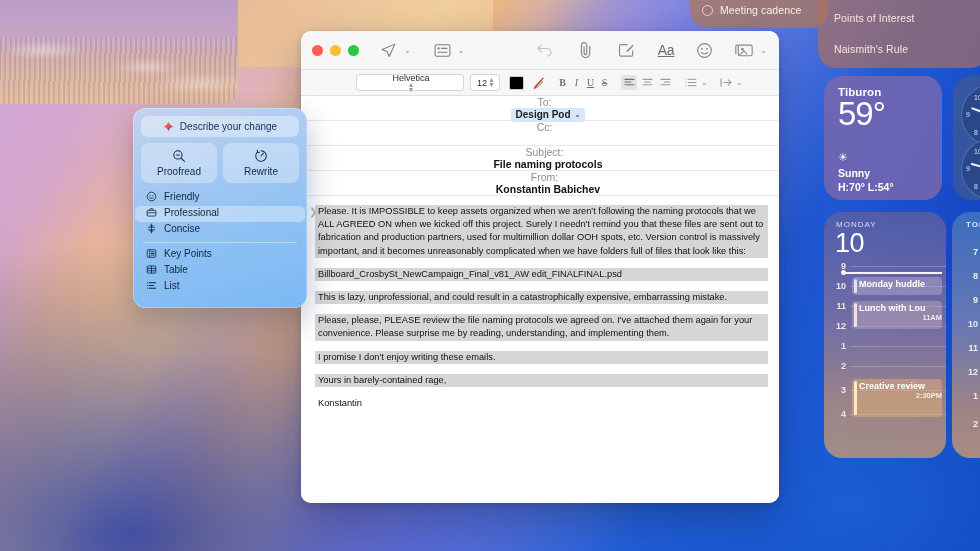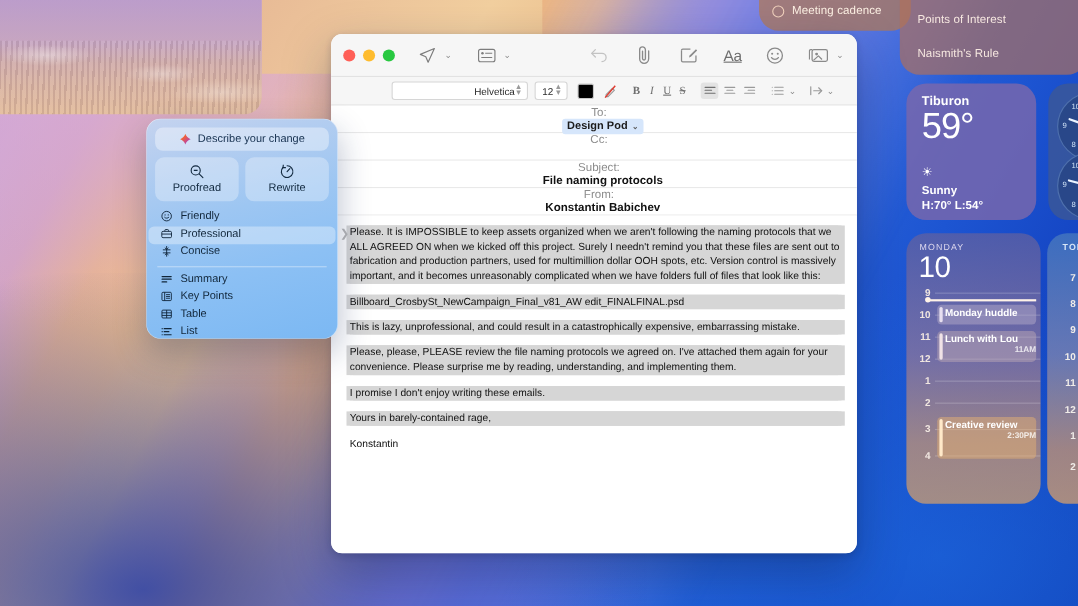--- a/index.html
+++ b/index.html
@@ -174,21 +174,21 @@
   .tb-aa { font-size: 14px; color: #6e6e6e; letter-spacing: -.3px; text-decoration: underline; }
 
   .format-bar {
     height: 26px; flex: none; display: flex; align-items: center;
     background: #f6f6f6; border-bottom: 1px solid #e0e0e0; padding-left: 55px; gap: 0;
   }
   .fb-select {
     height: 17px; background: #fff; border: 1px solid #d6d6d6; border-radius: 3px;
     display: flex; align-items: center; font-size: 9px; color: #2b2b2b; padding: 0 4px 0 6px;
   }
-  .fb-font { width: 124px; justify-content: flex-end; }
+  .fb-font { width: 108px; justify-content: center; flex-direction: column; }
   .fb-size { width: 30px; margin-left: 6px; justify-content: space-between; }
   .stepper { display: flex; flex-direction: column; line-height: .62; color: #9a9a9a; font-size: 7px; }
   .fb-color { width: 15px; height: 14px; border-radius: 2px; margin-left: 9px; border: 1px solid #c9c9c9; }
   .fb-hl { margin-left: 7px; position: relative; width: 15px; height: 14px; }
   .fb-style { display: flex; gap: 1px; margin-left: 10px; align-items: center; }
   .fb-style span {
     font-size: 10px; color: #6f6f6f; width: 13px; text-align: center; font-family: "Liberation Serif", serif;
   }
   .fb-align { display: flex; gap: 2px; margin-left: 10px; }
   .align-btn { width: 16px; height: 15px; border-radius: 3px; display: flex; align-items: center; justify-content: center; }
@@ -601,30 +601,20 @@
       </span>
       <span class="wt-item-label">Concise</span>
     </div>
   </div>
 
   <div class="wt-div"></div>
 
   <div class="wt-list" style="margin-top:0">
     <div class="wt-item">
       <span class="wt-ico">
-        <svg width="11" height="11" viewBox="0 0 16 16" stroke="#11263a" stroke-width="1.6" stroke-linecap="round">
-          <line x1="2" y1="5" x2="14" y2="5"></line>
-            <line x1="2" y1="8.5" x2="14" y2="8.5"></line>
-          <line x1="2" y1="12" x2="8" y2="12"></line>
-          </svg>
-      </span>
-      <span class="wt-item-label">Summary</span>
-    </div>
-    <div class="wt-item">
-      <span class="wt-ico">
         <svg width="11" height="11" viewBox="0 0 16 16" fill="none" stroke="#11263a" stroke-width="1.2">
           <rect x="1.8" y="2.5" width="12.4" height="11" rx="1.4"></rect>
           <line x1="5.4" y1="2.5" x2="5.4" y2="13.5"></line>
           <line x1="7.2" y1="5.6" x2="12.4" y2="5.6"></line>
             <line x1="7.2" y1="8" x2="12.4" y2="8"></line>
           <line x1="7.2" y1="10.4" x2="12.4" y2="10.4"></line>
           </svg>
       </span>
       <span class="wt-item-label">Key Points</span>
     </div>

